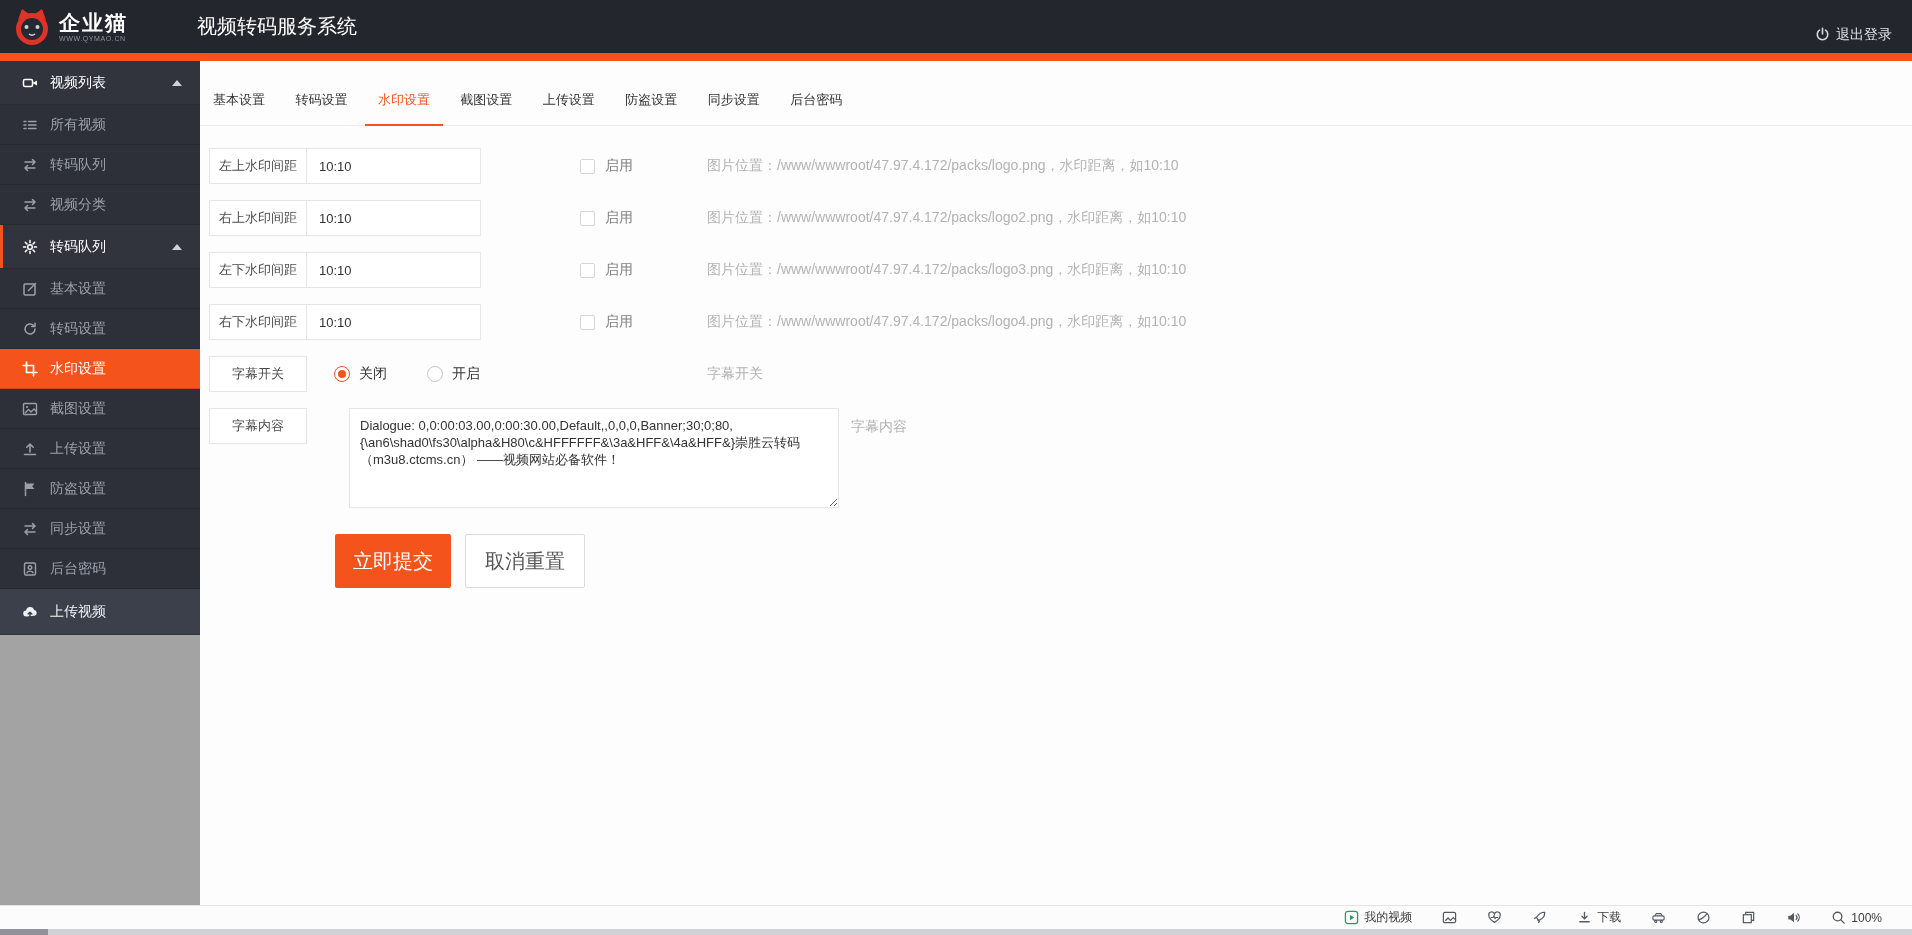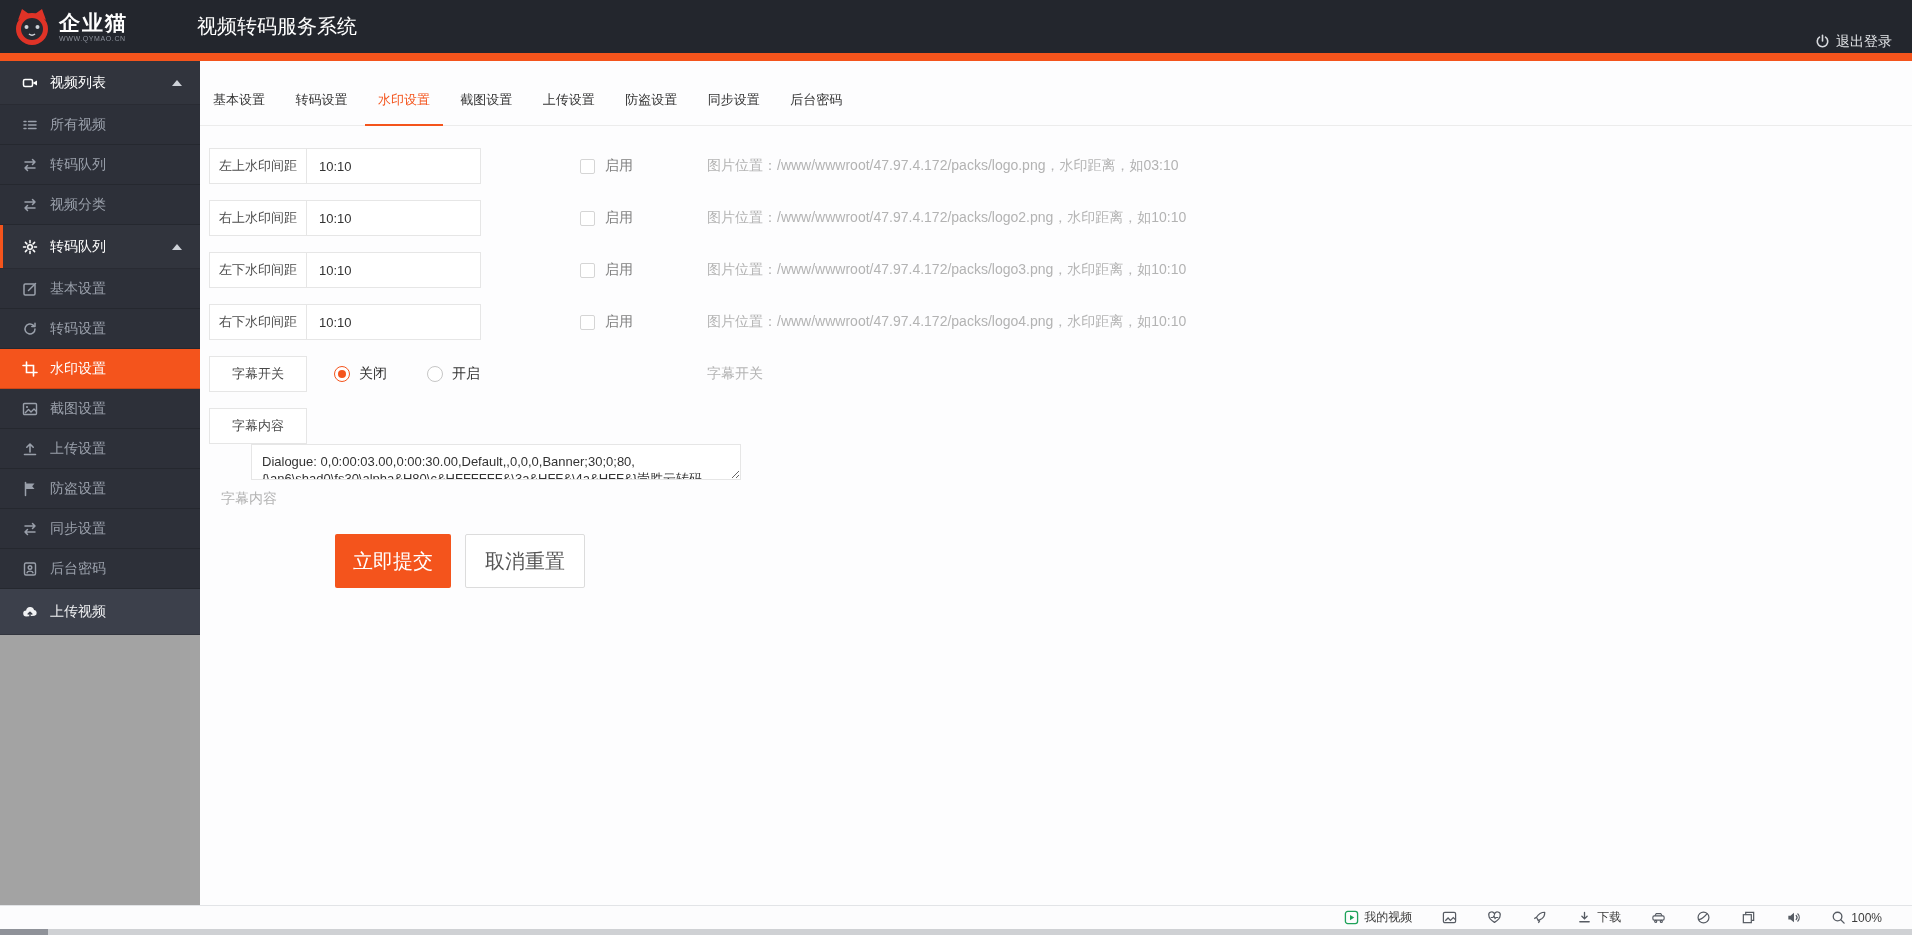--- a/index.html
+++ b/index.html
@@ -8,21 +8,21 @@
 
   
   .header { position:absolute; left:0; top:0; width:1912px; height:53px; background:#23262d; }
   .accent-line { position:absolute; left:0; top:53px; width:1912px; height:8px; background:#f4541c; }
   .logo { position:absolute; left:12px; top:7px; display:flex; align-items:center; }
   .logo svg { width:40px; height:40px; }
   .brand-block { margin-left:7px; }
   .brand { color:#fff; font-size:21px; font-weight:bold; letter-spacing:2px; line-height:22px; }
   .brand-tag { color:#8d929c; font-size:7px; letter-spacing:.6px; line-height:9px; }
   .page-title { position:absolute; left:197px; top:0; height:53px; line-height:53px; color:#fff; font-size:20px; }
-  .logout { position:absolute; right:20px; top:8px; height:67px; display:flex; align-items:center; color:#e3e5e8; font-size:14px; cursor:pointer; }
+  .logout { position:absolute; right:20px; top:1px; height:67px; display:flex; align-items:center; color:#e3e5e8; font-size:14px; cursor:pointer; }
   .logout svg { width:15px; height:15px; margin-right:6px; }
 
   
   .sidebar { position:absolute; left:0; top:61px; width:200px; height:844px; background:#a3a3a3; }
   .s-row { position:relative; height:40px; display:flex; align-items:center; padding-left:22px; color:#9aa0ab; font-size:14px; cursor:pointer; background:#2d3039; border-bottom:1px solid rgba(0,0,0,.16); }
   .s-row.section { height:44px; color:#fff; background:#31343d; }
   .s-row.active { background:#f4541c; color:#fff; }
   .s-row.light { height:46px; background:#3c404b; color:#f0f1f3; }
   .s-row.accent-left { box-shadow:inset 3px 0 0 #f4541c; }
   .s-ico { width:16px; height:16px; margin-right:12px; display:flex; align-items:center; justify-content:center; }
@@ -30,21 +30,21 @@
   .caret-up { position:absolute; right:18px; top:50%; margin-top:-3px; width:0; height:0; border-left:5px solid transparent; border-right:5px solid transparent; border-bottom:6px solid #cdd1d8; }
 
   
   .main { position:absolute; left:200px; top:61px; width:1712px; height:844px; background:#fdfdfe; }
   .tabs { margin-top:14px; height:51px; border-bottom:1px solid #ececec; list-style:none; padding-left:0; white-space:nowrap; }
   .tabs li { display:inline-block; height:51px; line-height:49px; padding:0 13px; font-size:13px; color:#333; cursor:pointer; }
   .tabs li.active { color:#f4541c; border-bottom:2px solid #f4541c; }
 
   .form { padding-top:22px; }
   .row { position:relative; display:flex; align-items:center; margin:0 0 16px 9px; height:36px; }
-  .row.tall { height:100px; align-items:flex-start;flex-direction:column; }
+  .row.tall { height:100px; align-items:flex-start; }
   .label-box { width:98px; height:36px; border:1px solid #e6e6e6; background:#fff; display:flex; align-items:center; justify-content:center; font-size:13px; color:#4a4a4a; flex:none; }
   .ipt { width:175px; height:36px; border:1px solid #e6e6e6; margin-left:-1px; padding:0 12px; font-size:13px; color:#333; outline:none; background:#fff; font-family:inherit; }
   .chk { width:15px; height:15px; border:1px solid #d5d5d5; border-radius:2px; background:#fff; margin-left:99px; flex:none; cursor:pointer; }
   .enable-lb { margin-left:10px; font-size:14px; color:#7f7f7f; }
   .hint { position:absolute; left:498px; top:50%; transform:translateY(-50%); font-size:14px; color:#b3b3b3; white-space:nowrap; }
   .radio-group { display:flex; align-items:center; margin-left:27px; }
   .radio { width:16px; height:16px; border-radius:50%; border:1px solid #c6c6c6; background:#fff; position:relative; cursor:pointer; flex:none; }
   .radio.checked { border-color:#f4541c; }
   .radio.checked::after { content:""; position:absolute; left:3px; top:3px; width:8px; height:8px; border-radius:50%; background:#f4541c; }
   .radio-lb { margin:0 0 0 9px; font-size:14px; color:#333; }
@@ -235,21 +235,21 @@
       <li>后台密码</li>
     </ul>
 
     <div class="form">
 
       <div class="row">
         <div class="label-box">左上水印间距</div>
         <input class="ipt" value="10:10" style="">
         <span class="chk"></span>
         <span class="enable-lb">启用</span>
-        <span class="hint">图片位置：/www/wwwroot/47.97.4.172/packs/logo.png，水印距离，如03:10</span>
+        <span class="hint">图片位置：/www/wwwroot/47.97.4.172/packs/logo.png，水印距离，如10:10</span>
       </div>
 
       <div class="row">
         <div class="label-box">右上水印间距</div>
         <input class="ipt" value="10:10" style="">
         <span class="chk"></span>
         <span class="enable-lb">启用</span>
         <span class="hint">图片位置：/www/wwwroot/47.97.4.172/packs/logo2.png，水印距离，如10:10</span>
       </div>
 

